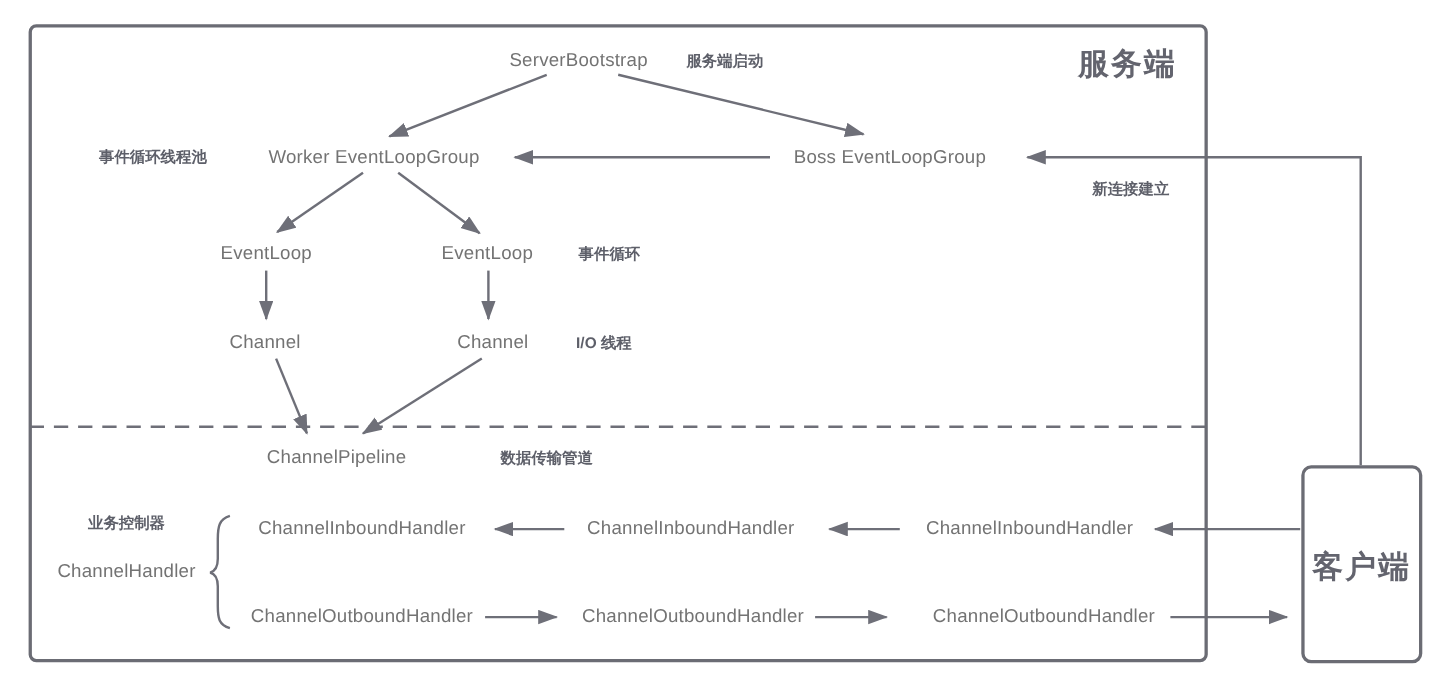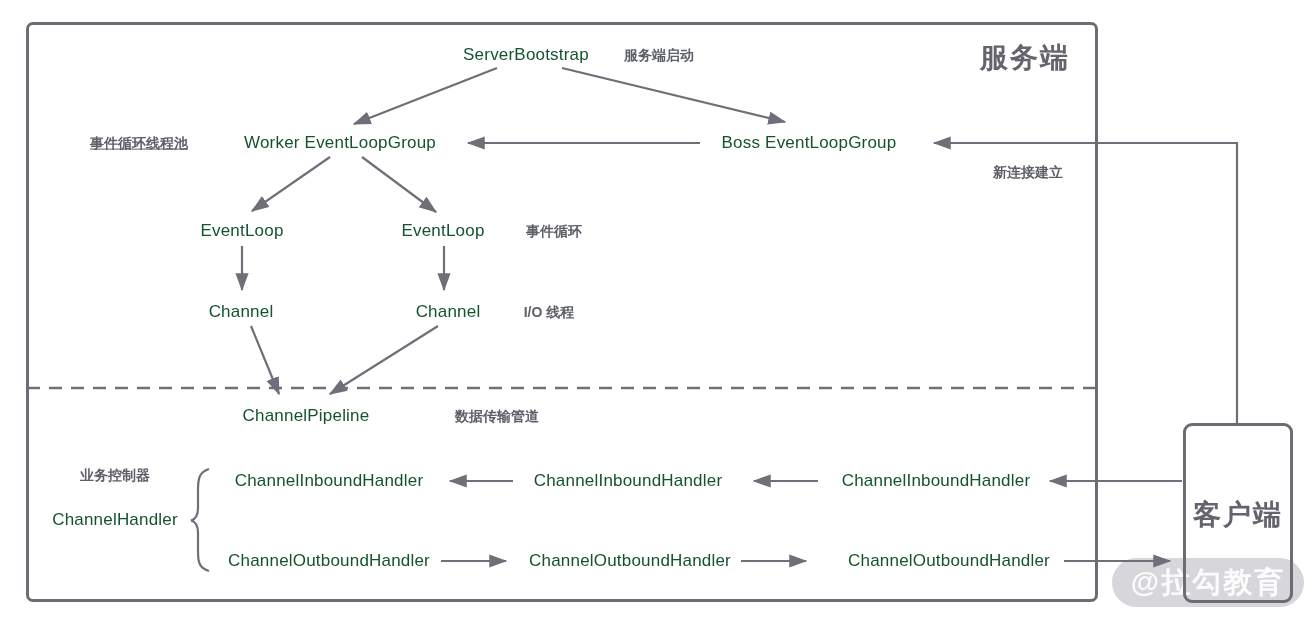--- a/index.html
+++ b/index.html
@@ -1,21 +1,21 @@
 <!DOCTYPE html>
 <html><head>
 <meta charset="utf-8">
 <style>
   html,body{margin:0;padding:0;background:#ffffff;}
   #canvas{
     position:relative;width:1315px;height:627px;background:#ffffff;overflow:hidden;
     font-family:"Liberation Sans","DejaVu Sans",sans-serif;
   }
   .lbl{position:absolute;transform:translate(-50%,-50%);white-space:nowrap;line-height:1.2;}
-  .en{font-size:17px;color:#14532d;letter-spacing:.2px;}
+  .en{font-size:17px;color:#737373;letter-spacing:.2px;}
   .cjk{font-size:14px;font-weight:600;color:#5d5f69;}
   .big{font-size:28px;font-weight:600;color:#63646e;letter-spacing:2px;}
   .overlay{position:absolute;left:0;top:0;z-index:2;}
   .server-box{
     position:absolute;left:26px;top:22px;width:1072px;height:580px;box-sizing:border-box;
     border:3px solid #6b6c74;border-radius:7px;z-index:3;pointer-events:none;
   }
   .client-box{
     position:absolute;left:1183px;top:423px;width:110px;height:180px;box-sizing:border-box;
     border:3px solid #6b6c74;border-radius:9px;z-index:3;pointer-events:none;
@@ -28,23 +28,20 @@
     font-size:29px;font-weight:700;color:rgba(255,255,255,.92);letter-spacing:2px;
     font-family:"Liberation Sans","DejaVu Sans",sans-serif;
   }
   .labels{position:absolute;left:0;top:0;width:100%;height:100%;z-index:4;}
 </style>
 </head>
 <body>
 
 <div id="canvas">
 
-  <div class="watermark">
-    <span>@拉勾教育</span>
-  </div>
 
   <svg class="overlay" width="1315" height="627" viewBox="0 0 1315 627">
     <defs>
       <marker id="arw" markerWidth="9" markerHeight="7" refX="7.6" refY="3" orient="auto" markerUnits="strokeWidth">
         <path d="M0,0 L8.2,3 L0,6 Z" fill="#6e6f78"></path>
       </marker>
     </defs>
     <g stroke="#6e6f78" stroke-width="2.2" fill="none">
 
       <line x1="497" y1="68" x2="354" y2="124" marker-end="url(#arw)"></line>
@@ -78,21 +75,21 @@
   </svg>
 
   <div class="server-box"></div>
   <div class="client-box"></div>
 
   <div class="labels">
     <div class="lbl en" style="left:526px;top:55px;">ServerBootstrap</div>
     <div class="lbl cjk" style="left:659px;top:55px;">服务端启动</div>
     <div class="lbl big" style="left:1025px;top:58px;">服务端</div>
 
-    <div class="lbl cjk" style="left:139px;top:143px;text-decoration:underline;">事件循环线程池</div>
+    <div class="lbl cjk" style="left:139px;top:143px;">事件循环线程池</div>
     <div class="lbl en" style="left:809px;top:143px;">Boss EventLoopGroup</div>
     <div class="lbl en" style="left:340px;top:143px;">Worker EventLoopGroup</div>
     <div class="lbl cjk" style="left:1028px;top:172px;">新连接建立</div>
 
     <div class="lbl en" style="left:242px;top:231px;">EventLoop</div>
     <div class="lbl en" style="left:443px;top:231px;">EventLoop</div>
     <div class="lbl cjk" style="left:554px;top:231px;">事件循环</div>
 
     <div class="lbl en" style="left:241px;top:312px;">Channel</div>
     <div class="lbl en" style="left:448px;top:312px;">Channel</div>

